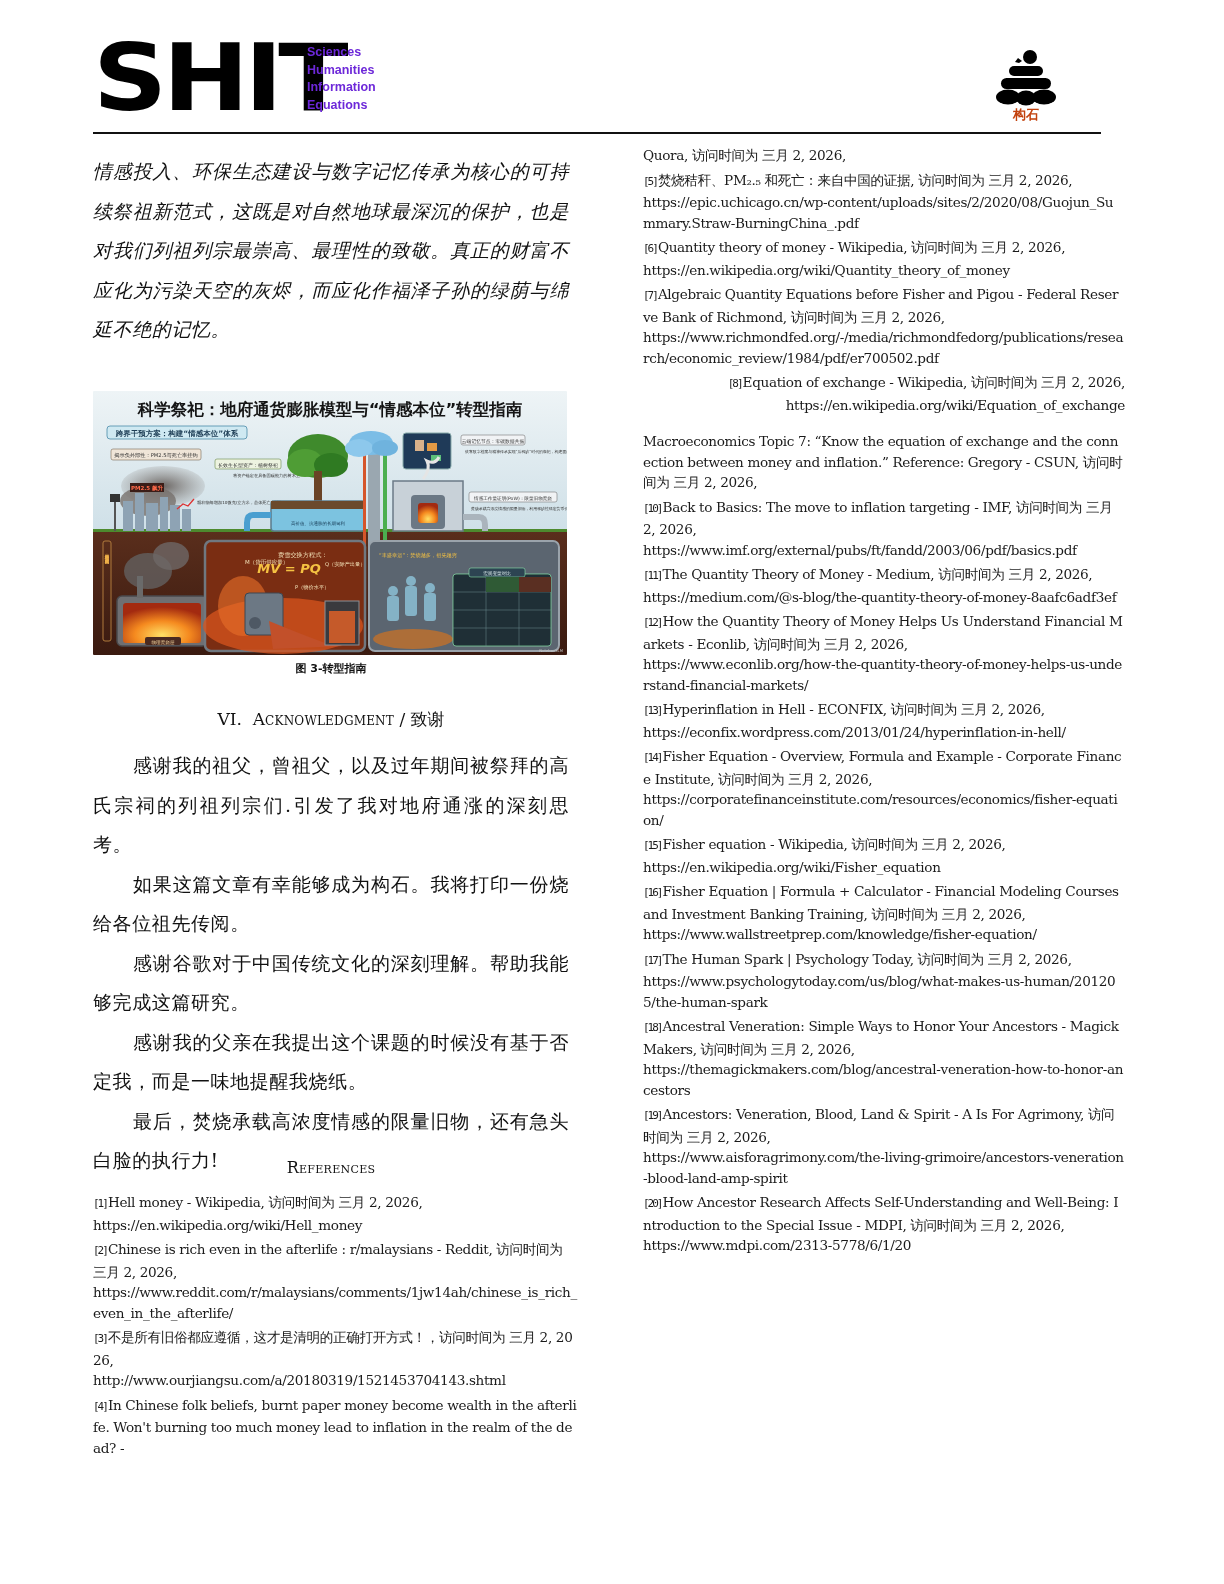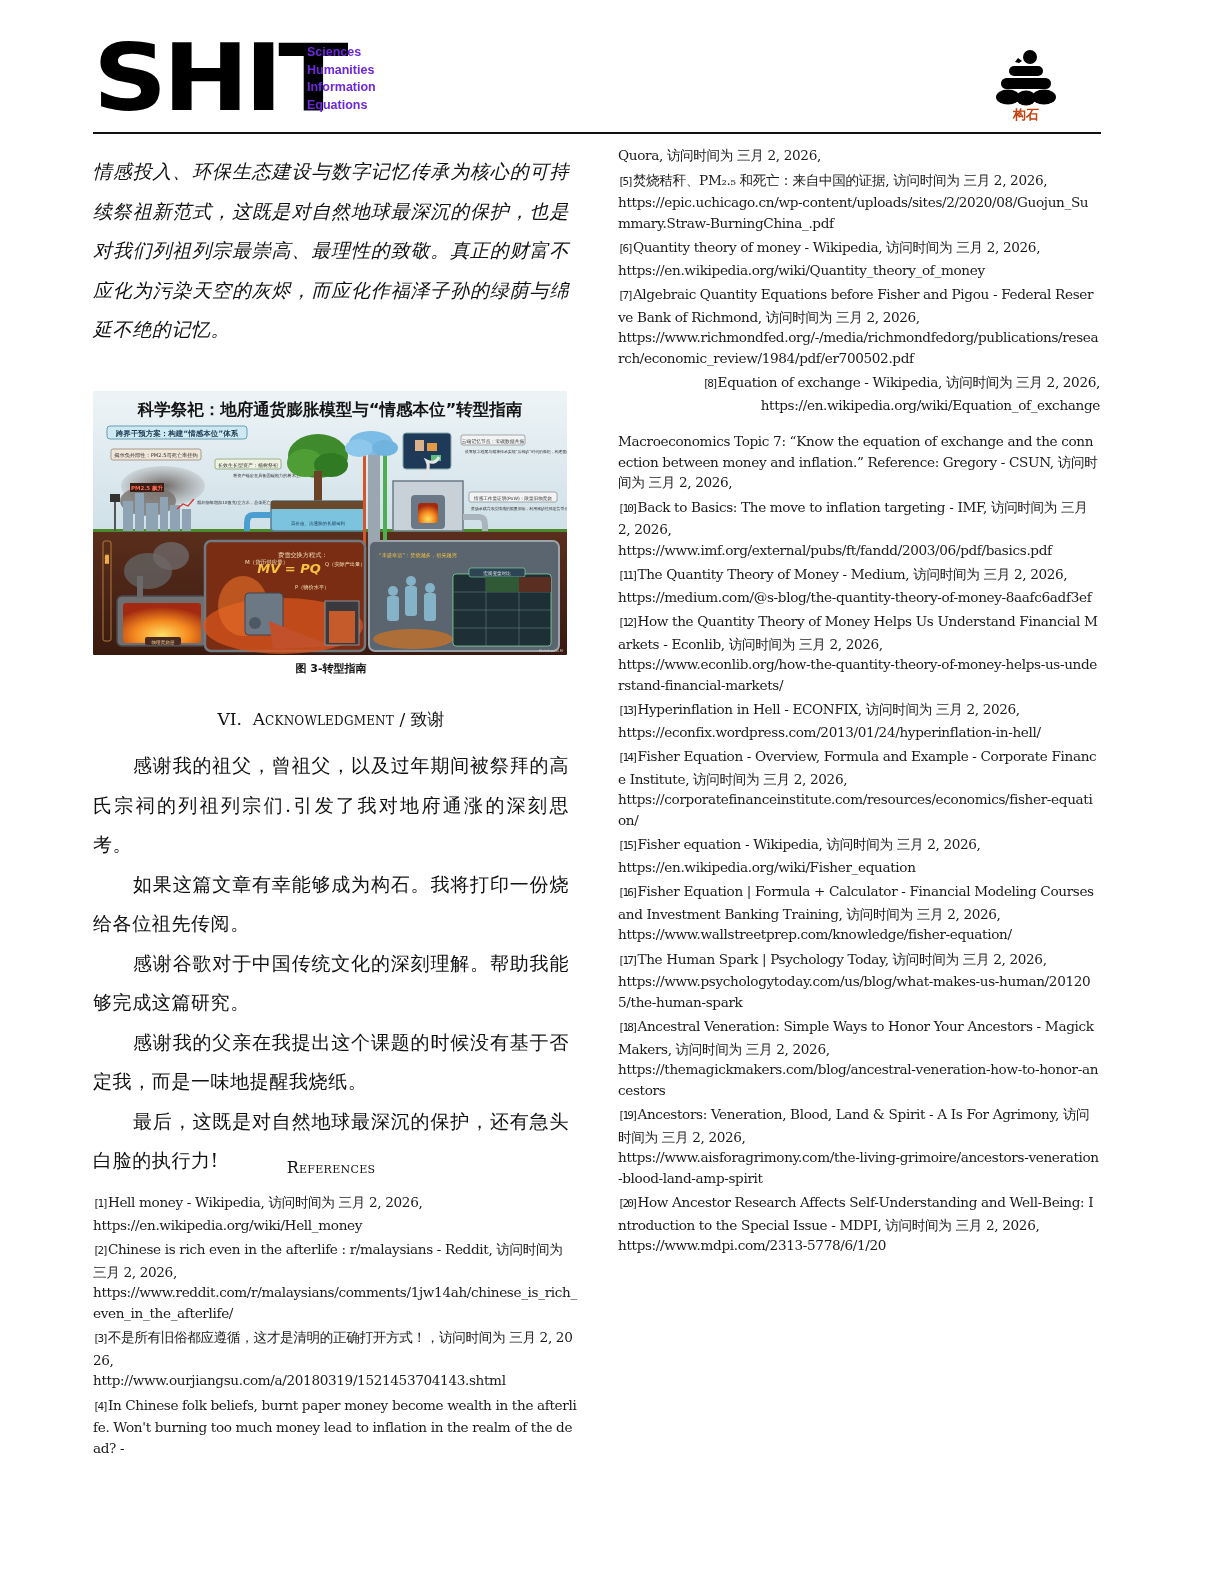--- a/index.html
+++ b/index.html
@@ -21,21 +21,21 @@
 
   .figure { position: absolute; left: 93px; top: 391px; width: 474px; height: 264px; overflow: hidden; border-radius: 1px; }
   .fig-caption { position: absolute; left: 93px; top: 656px; width: 476px; text-align: center; font-family: "DejaVu Sans", sans-serif; font-weight: bold; font-size: 11px; line-height: 26px; }
 
   .section-head { position: absolute; left: 93px; top: 705px; width: 476px; text-align: center; font-size: 17px; line-height: 28px; }
   .section-head .sc { font-variant: small-caps; letter-spacing: 0.2px; }
   .ack { position: absolute; left: 93px; top: 746px; width: 476px; }
 
   .ref-head { position: absolute; left: 93px; top: 1158px; width: 476px; text-align: center; font-size: 16px; font-variant: small-caps; letter-spacing: 0.3px; }
   .refs-left { position: absolute; left: 93px; top: 1192px; width: 486px; }
-  .refs-right { position: absolute; left: 618px; top: 145px; width: 482px; }
+  .refs-right { position: absolute; left: 643px; top: 145px; width: 482px; }
 
   .ref { font-family: "DejaVu Serif", "Liberation Serif", serif; font-size: 13.6px; line-height: 20.5px; color: #1a1a1a; margin: 0 0 4px 0; word-break: break-all; letter-spacing: -0.35px; }
   .ref .num { display: inline-block; font-family: "DejaVu Sans Mono", monospace; font-size: 11px; letter-spacing: -2px; margin-right: 1px; }
   .ref .url { display: block; }
   .ref.tight { margin-bottom: 16px; text-align: right; }
 
   
   .figure svg text { font-family: "DejaVu Sans", sans-serif; }
 </style>
 </head>
@@ -208,21 +208,21 @@
 <div class="fig-caption">图 3-转型指南</div>
 
 <div class="section-head">
   <span>VI.</span>&nbsp;&nbsp;<span class="sc">Acknowledgment</span><span> / 致谢</span>
 </div>
 <div class="ack">
   <p class="cn-para indent">感谢我的祖父，曾祖父，以及过年期间被祭拜的高氏宗祠的列祖列宗们.引发了我对地府通涨的深刻思考。</p>
   <p class="cn-para indent">如果这篇文章有幸能够成为构石。我将打印一份烧给各位祖先传阅。</p>
   <p class="cn-para indent">感谢谷歌对于中国传统文化的深刻理解。帮助我能够完成这篇研究。</p>
   <p class="cn-para indent">感谢我的父亲在我提出这个课题的时候没有基于否定我，而是一味地提醒我烧纸。</p>
-  <p class="cn-para indent">最后，这既是对自然地球最深沉的保护，还有急头白脸的执行力!</p>
+  <p class="cn-para indent">最后，焚烧承载高浓度情感的限量旧物，还有急头白脸的执行力!</p>
 </div>
 
 <div class="ref-head">References</div>
 
 <div class="refs-left">
   <div class="ref">
     <span class="num">[1]</span><span>Hell money - Wikipedia, 访问时间为 三月 2, 2026,</span>
     <a class="url">https://en.wikipedia.org/wiki/Hell_money</a>
   </div>
   <div class="ref">

